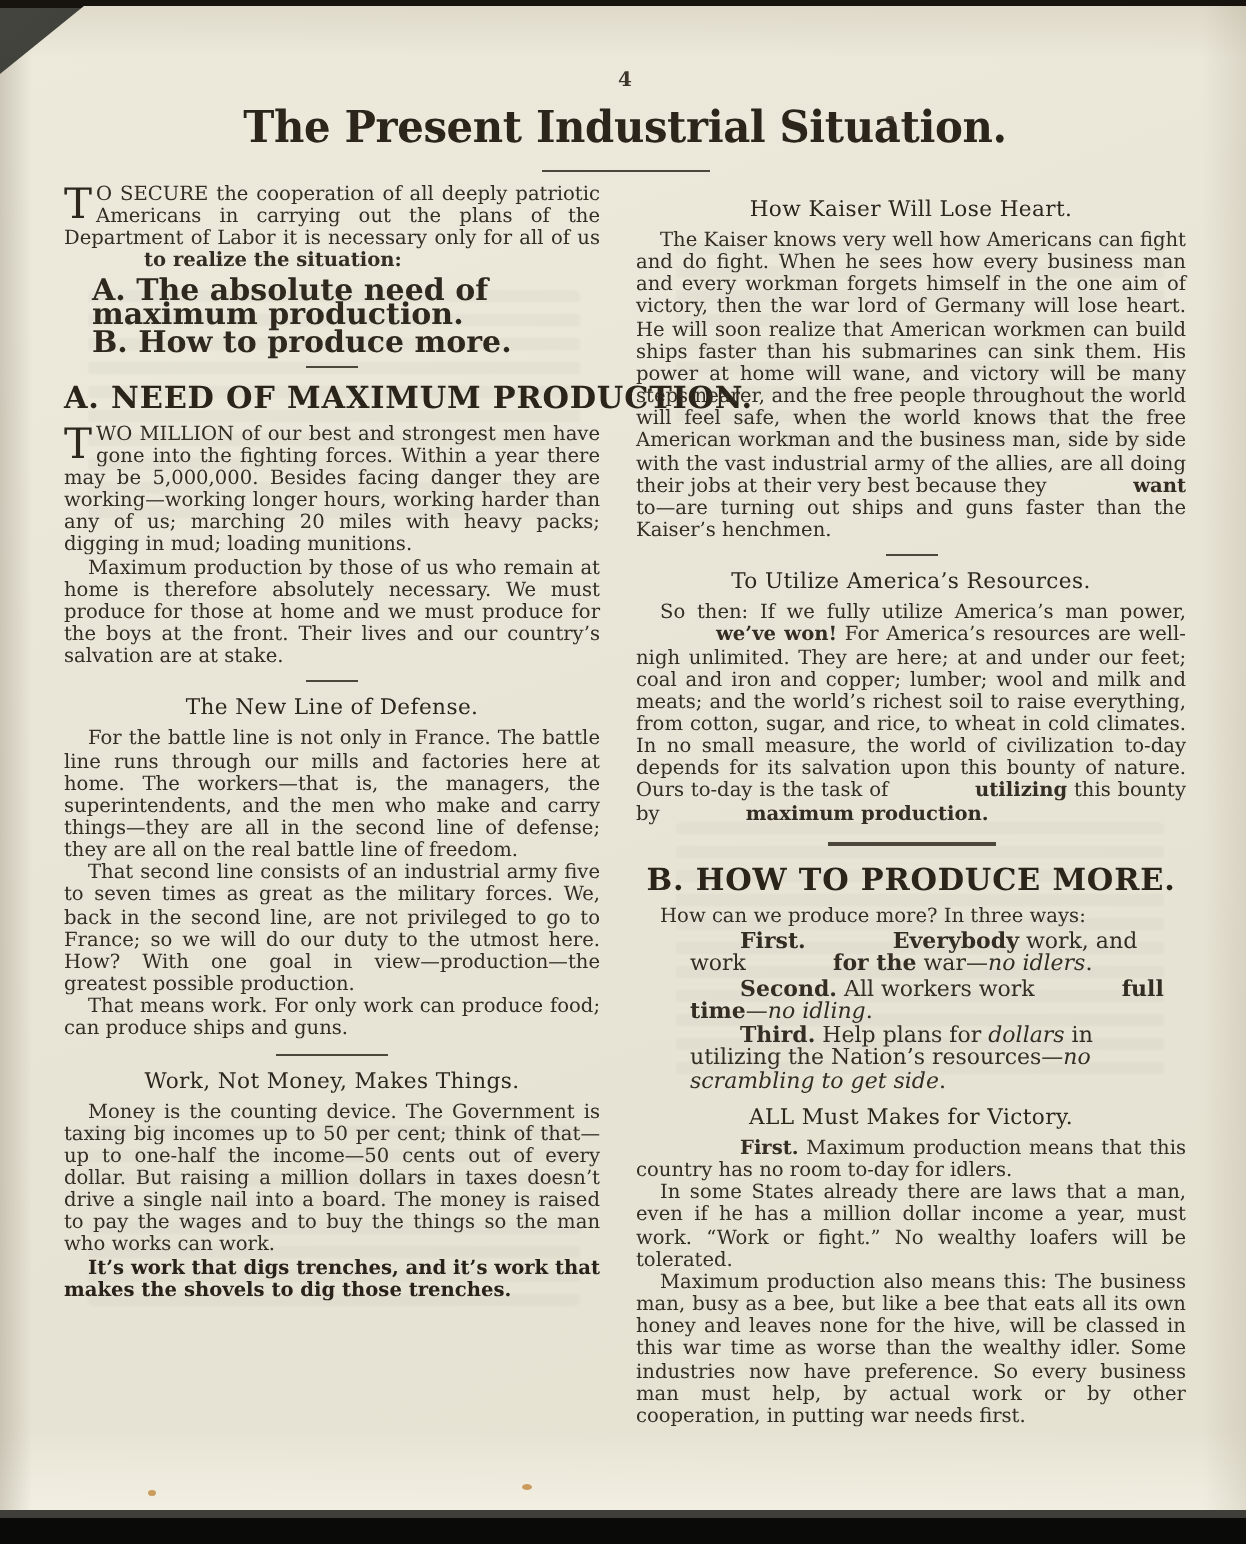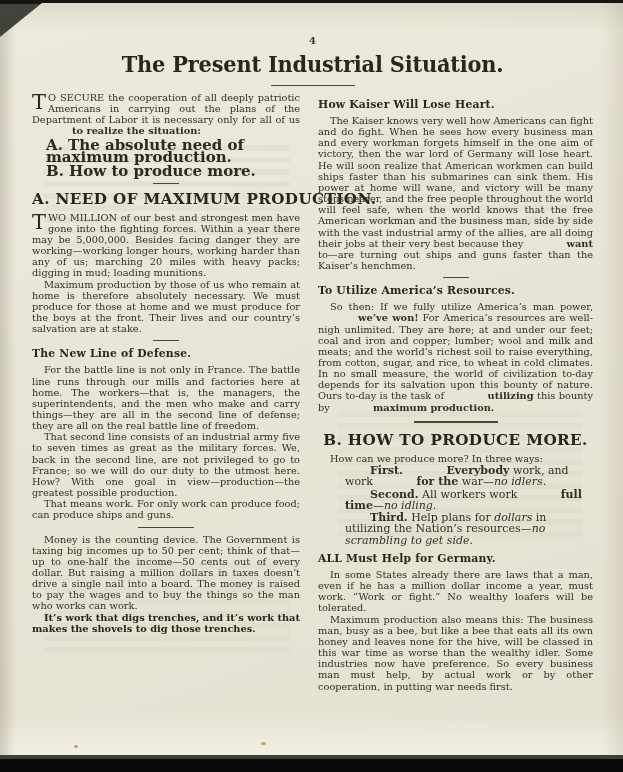--- a/index.html
+++ b/index.html
@@ -76,21 +76,21 @@
   }
   .ab {
     font-size:15px; line-height:12px; font-weight:bold;
     color:#2e281f; margin:2px 0 2px 14px;
   }
   .h-lg {
     font-size:15.2px; font-weight:bold; letter-spacing:0.4px;
     color:#2a241b; text-align:center; margin:5px 0 4px; white-space:nowrap;
   }
   .h-sm {
-    font-size:10.8px; font-weight:bold; 
+    font-size:10.8px; font-weight:normal; text-align:center;
     color:#2c261d; margin:6px 0 4px; letter-spacing:0.2px;
   }
   .li {
     font-size:11px; line-height:11.3px; color:#332d24;
     margin:1px 0 1px 12px; padding-left:15px; text-indent:-15px;
   }
   .strong-ink { font-weight:bold; color:#28221a; }
   .b { font-weight:bold;margin-left:40px; }
   .i { font-style:italic; }
 </style>
@@ -127,20 +127,21 @@
         <p class="bp first"><span class="dropcap">T</span><span>WO MILLION of our best and strongest men have gone into the fighting forces. Within a year there may be 5,000,000. Besides facing danger they are working—working longer hours, working harder than any of us; marching 20 miles with heavy packs; digging in mud; loading munitions.</span></p>
         <p class="bp">Maximum production by those of us who remain at home is therefore absolutely necessary. We must produce for those at home and we must produce for the boys at the front. Their lives and our country’s salvation are at stake.</p>
 
         <div class="rule sm"></div>
         <h3 class="h-sm">The New Line of Defense.</h3>
         <p class="bp">For the battle line is not only in France. The battle line runs through our mills and factories here at home. The workers—that is, the managers, the superintendents, and the men who make and carry things—they are all in the second line of defense; they are all on the real battle line of freedom.</p>
         <p class="bp">That second line consists of an industrial army five to seven times as great as the military forces. We, back in the second line, are not privileged to go to France; so we will do our duty to the utmost here. How? With one goal in view—production—the greatest possible production.</p>
         <p class="bp">That means work. For only work can produce food; can produce ships and guns.</p>
 
         <div class="rule md"></div>
+        <h3 class="h-sm">Work, Not Money, Makes Things.</h3>
         <p class="bp">Money is the counting device. The Government is taxing big incomes up to 50 per cent; think of that—up to one-half the income—50 cents out of every dollar. But raising a million dollars in taxes doesn’t drive a single nail into a board. The money is raised to pay the wages and to buy the things so the man who works can work.</p>
         <p class="bp strong-ink">It’s work that digs trenches, and it’s work that makes the shovels to dig those trenches.</p>
       </div>
 
       <div class="colsep"></div>
 
       <div class="col-right">
         <h3 class="h-sm">How Kaiser Will Lose Heart.</h3>
         <p class="bp"><span>The Kaiser knows very well how Americans can fight and do fight. When he sees how every business man and every workman forgets himself in the one aim of victory, then the war lord of Germany will lose heart. He will soon realize that American workmen can build ships faster than his submarines can sink them. His power at home will wane, and victory will be many steps nearer, and the free people throughout the world will feel safe, when the world knows that the free American workman and the business man, side by side with the vast industrial army of the allies, are all doing their jobs at their very best because they </span><span class="b">want</span><span> to—are turning out ships and guns faster than the Kaiser’s henchmen.</span></p>
 
@@ -149,21 +150,22 @@
         <p class="bp"><span>So then: If we fully utilize America’s man power, </span><span class="b">we’ve won!</span><span> For America’s resources are well-nigh unlimited. They are here; at and under our feet; coal and iron and copper; lumber; wool and milk and meats; and the world’s richest soil to raise everything, from cotton, sugar, and rice, to wheat in cold climates. In no small measure, the world of civilization to-day depends for its salvation upon this bounty of nature. Ours to-day is the task of </span><span class="b">utilizing</span><span> this bounty by </span><span class="b">maximum production.</span></p>
 
         <div class="rule thick"></div>
         <h2 class="h-lg">B. HOW TO PRODUCE MORE.</h2>
 
         <p class="bp">How can we produce more?  In three ways:</p>
         <p class="li"><span class="b">First.</span><span> </span><span class="b">Everybody</span><span> work, and work </span><span class="b">for the</span><span> war—</span><span class="i">no idlers</span><span>.</span></p>
         <p class="li"><span class="b">Second.</span><span> All workers work </span><span class="b">full time</span><span>—</span><span class="i">no idling</span><span>.</span></p>
         <p class="li"><span class="b">Third.</span><span> Help plans for </span><span class="i">dollars</span><span> in utilizing the Nation’s resources—</span><span class="i">no scrambling to get side</span><span>.</span></p>
 
-        <h3 class="h-sm">ALL Must Help for Germany.</h3>
+        <h3 class="h-sm">ALL Must Makes for Victory.</h3>
+        <p class="bp"><span class="b">First.</span><span> Maximum production means that this country has no room to-day for idlers.</span></p>
         <p class="bp">In some States already there are laws that a man, even if he has a million dollar income a year, must work. “Work or fight.” No wealthy loafers will be tolerated.</p>
         <p class="bp">Maximum production also means this: The business man, busy as a bee, but like a bee that eats all its own honey and leaves none for the hive, will be classed in this war time as worse than the wealthy idler. Some industries now have preference. So every business man must help, by actual work or by other cooperation, in putting war needs first.</p>
       </div>
 
     </div>
   </div>
 </div>
 
 <div class="bg-bottom-fade"></div>
 <div class="bg-bottom-strip"></div>

